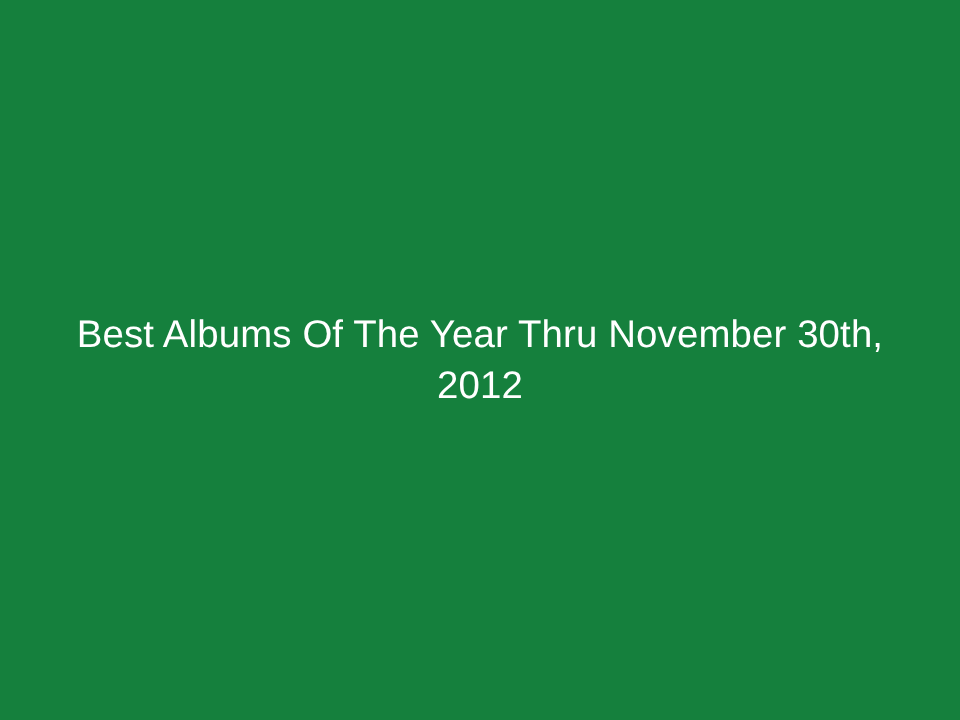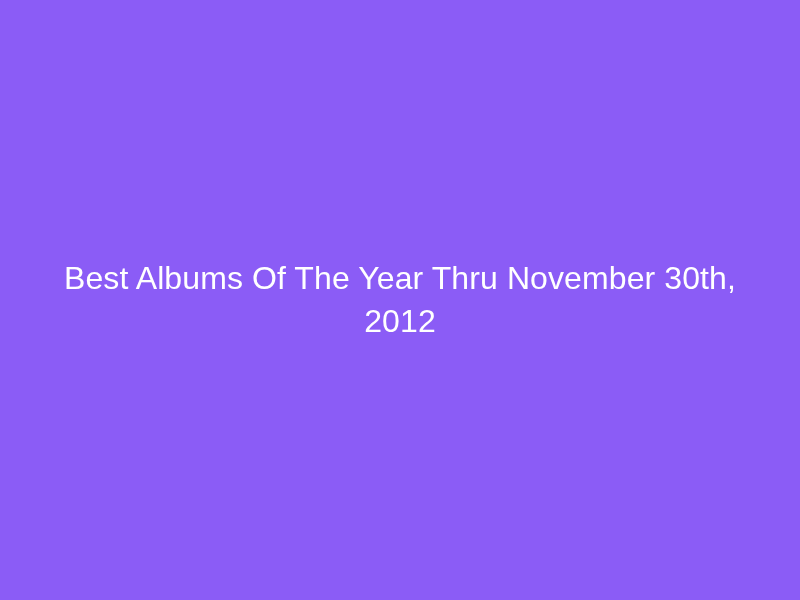--- a/index.html
+++ b/index.html
@@ -45,17 +45,17 @@
     letter-spacing: 0.1px;
     color: #ffffff;
     text-align: center;
     word-wrap: break-word;
     -webkit-font-smoothing: antialiased;
   }
 </style>
 </head>
 <body style="background-color: rgb(252, 95, 95);">
 
-<div class="title-card" style="background-color: #8b5cf6;">
+<div class="title-card" style="background-color: #15803d;">
   <div class="title-card__inner">
     <h1 class="title-card__heading" style="color: rgb(255, 255, 255);">Best Albums Of The Year Thru November 30th, 2012</h1>
   </div>
 </div>
 
 </body></html>

